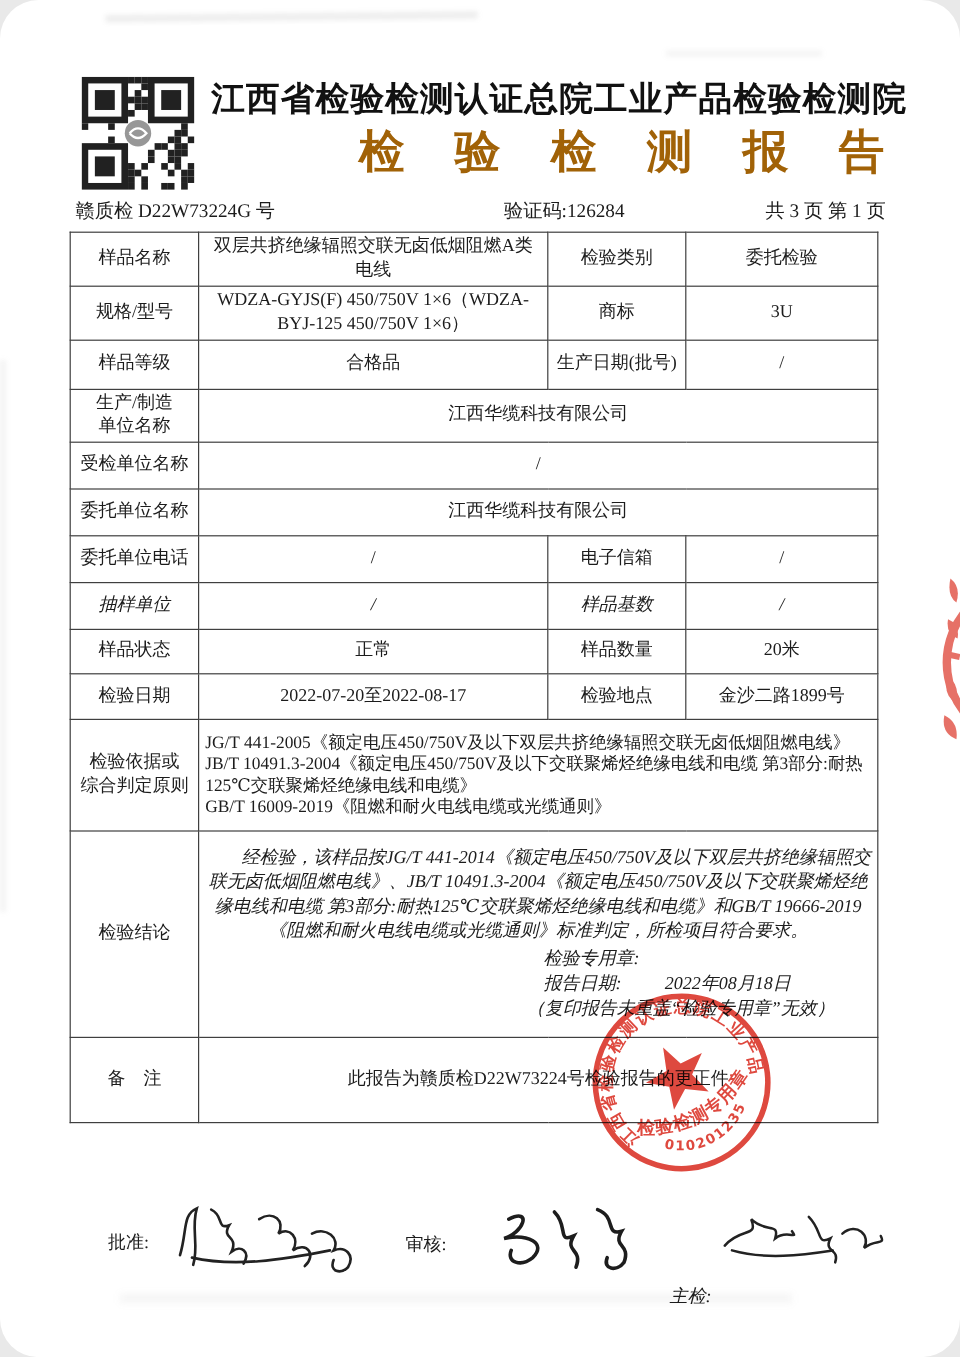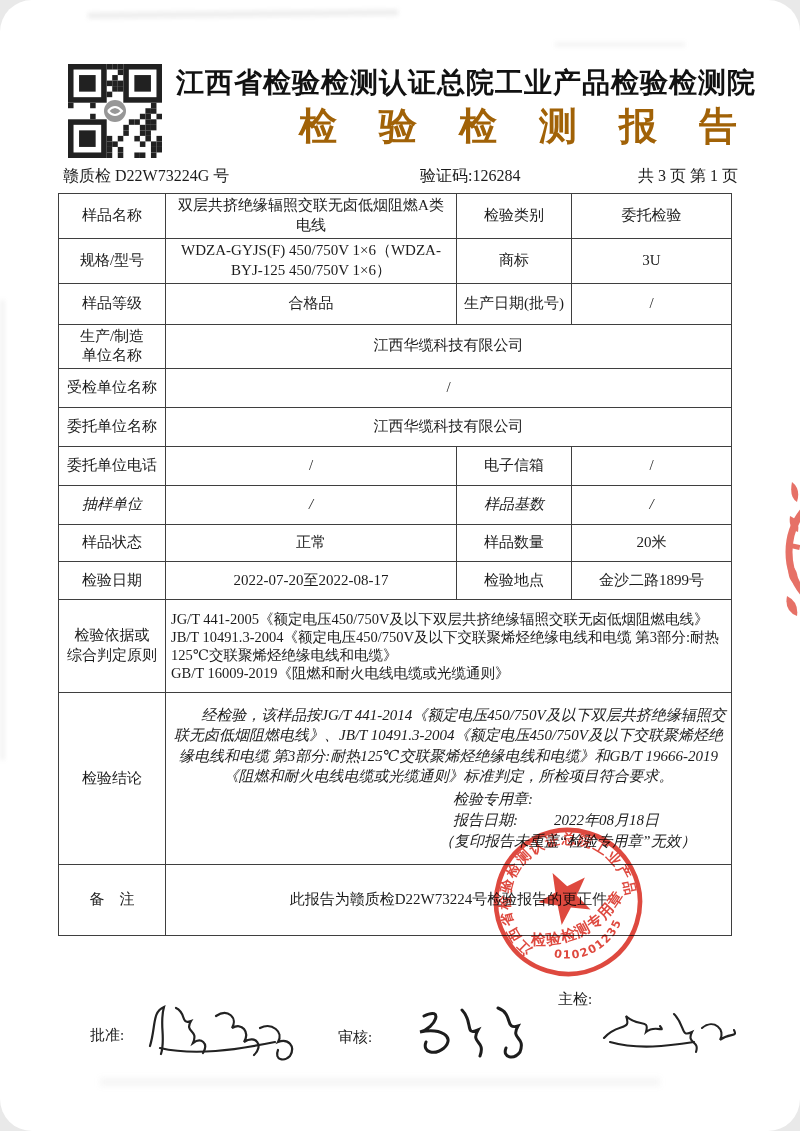--- a/index.html
+++ b/index.html
@@ -261,21 +261,21 @@
       </g>
     </svg>
     <span class="sig-label" style="left:338px;top:1028px;">审核:</span>
     <svg class="sigsvg" style="left:404px;top:1000px;" width="140" height="66" viewBox="0 0 140 66">
       <g fill="none" stroke="#1d1d1d" stroke-width="3" stroke-linecap="round">
         <path d="M20,16 C40,6 32,28 16,32 C36,28 52,36 40,48 C30,56 18,52 22,42"></path>
         <path d="M58,10 C70,22 60,36 74,30 C66,44 82,40 76,56"></path>
         <path d="M94,8 C110,14 100,30 114,26 C106,40 122,36 116,52 C110,60 98,58 102,48"></path>
       </g>
     </svg>
-    <span class="sig-label" style="left:558px;top:990px;">主检:</span>
+    <span class="sig-label" style="left:558px;top:1071px;font-style:italic;">主检:</span>
     <svg class="sigsvg" style="left:598px;top:1002px;" width="142" height="58" viewBox="0 0 142 58">
       <g fill="none" stroke="#222" stroke-width="2.1" stroke-linecap="round">
         <path d="M6,36 C20,20 34,30 28,14 C40,26 52,16 48,30 C58,22 68,32 62,24"></path>
         <path d="M76,12 C88,24 82,36 94,30 C88,42 102,38 98,50"></path>
         <path d="M104,26 C116,16 128,28 122,38 C132,30 140,36 136,28"></path>
         <path d="M12,40 C40,48 70,44 96,40"></path>
       </g>
     </svg>
   </div>
 

